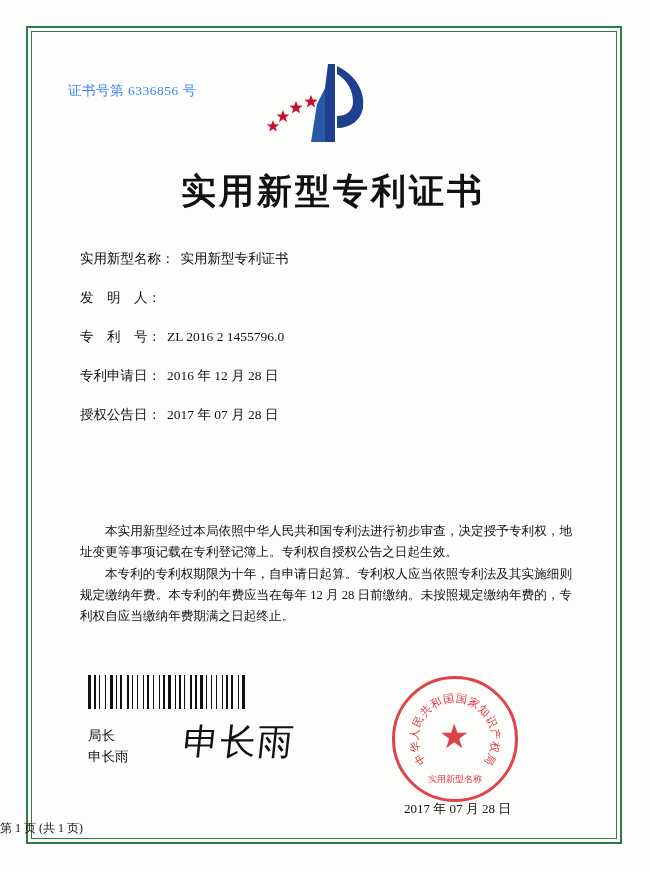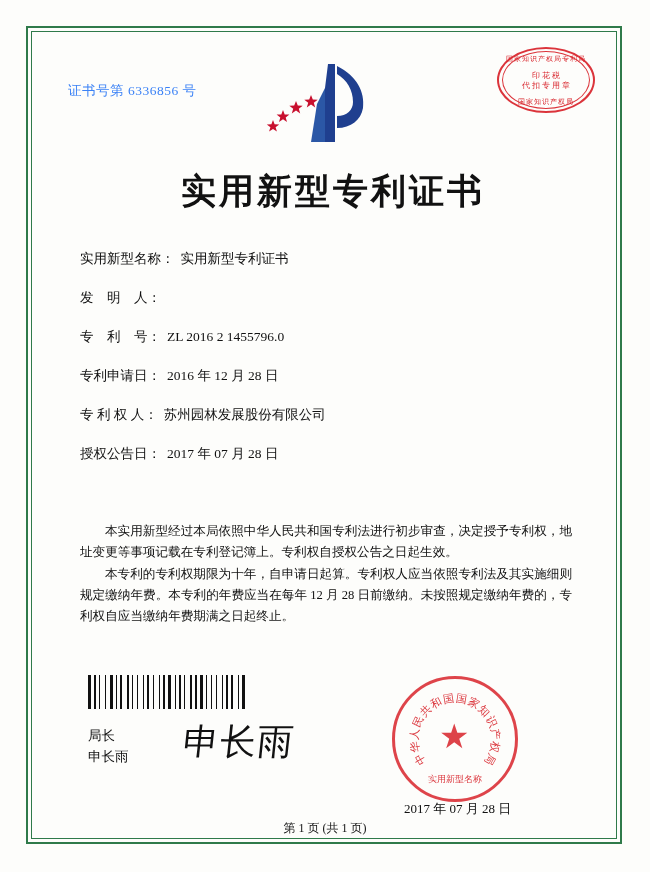--- a/index.html
+++ b/index.html
@@ -258,45 +258,33 @@
     top: 800px;
     font-size: 13px;
     color: #111;
   }
 
   
   .page-footer {
     position: absolute;
     top: 820px;
     left: 0; width: 650px;
-    text-align: center;
+    text-align: left;
     font-size: 12px;
     color: #111;
   }
 </style>
 </head>
 <body>
 
 <div class="page">
 
   <div class="frame-outer"></div>
   <div class="frame-inner"></div>
 
-  <div class="top-seal">
-    <div class="oval"></div>
-    <div class="oval inner"></div>
-    <div class="seal-text">
-      <div class="arc-top">国家知识产权局专利局</div>
-      <div class="center-lines">
-        <div>印 花 税</div>
-        <div>代 扣 专 用 章</div>
-      </div>
-      <div class="arc-bottom">国家知识产权局</div>
-    </div>
-  </div>
 
   <div class="cert-no">证书号第 6336856 号</div>
 
   <div class="logo">
     <svg width="120" height="90" viewBox="0 0 120 90" xmlns="http://www.w3.org/2000/svg">
 
       <g fill="#c8102e">
         <polygon points="8,62 9.6,66.3 14.2,66.4 10.6,69.2 11.9,73.6 8,71 4.1,73.6 5.4,69.2 1.8,66.4 6.4,66.3"></polygon>
         <polygon points="18,52 19.7,56.4 24.4,56.5 20.7,59.4 22,63.9 18,61.2 14,63.9 15.3,59.4 11.6,56.5 16.3,56.4"></polygon>
         <polygon points="31,43 32.8,47.6 37.7,47.7 33.8,50.7 35.2,55.4 31,52.6 26.8,55.4 28.2,50.7 24.3,47.7 29.2,47.6"></polygon>
@@ -319,24 +307,20 @@
     <div class="field-row">
       <span class="field-label">发　明　人：</span>
     </div>
     <div class="field-row">
       <span class="field-label">专　利　号：</span>
       <span class="field-value">ZL 2016 2 1455796.0</span>
     </div>
     <div class="field-row">
       <span class="field-label">专利申请日：</span>
       <span class="field-value">2016 年 12 月 28 日</span>
-    </div>
-    <div class="field-row">
-      <span class="field-label">专 利 权 人：</span>
-      <span class="field-value">苏州园林发展股份有限公司</span>
     </div>
     <div class="field-row">
       <span class="field-label">授权公告日：</span>
       <span class="field-value">2017 年 07 月 28 日</span>
     </div>
   </div>
 
   <div class="body-text">
     <p>本实用新型经过本局依照中华人民共和国专利法进行初步审查，决定授予专利权，地址变更等事项记载在专利登记簿上。专利权自授权公告之日起生效。</p>
     <p>本专利的专利权期限为十年，自申请日起算。专利权人应当依照专利法及其实施细则规定缴纳年费。本专利的年费应当在每年 12 月 28 日前缴纳。未按照规定缴纳年费的，专利权自应当缴纳年费期满之日起终止。</p>

